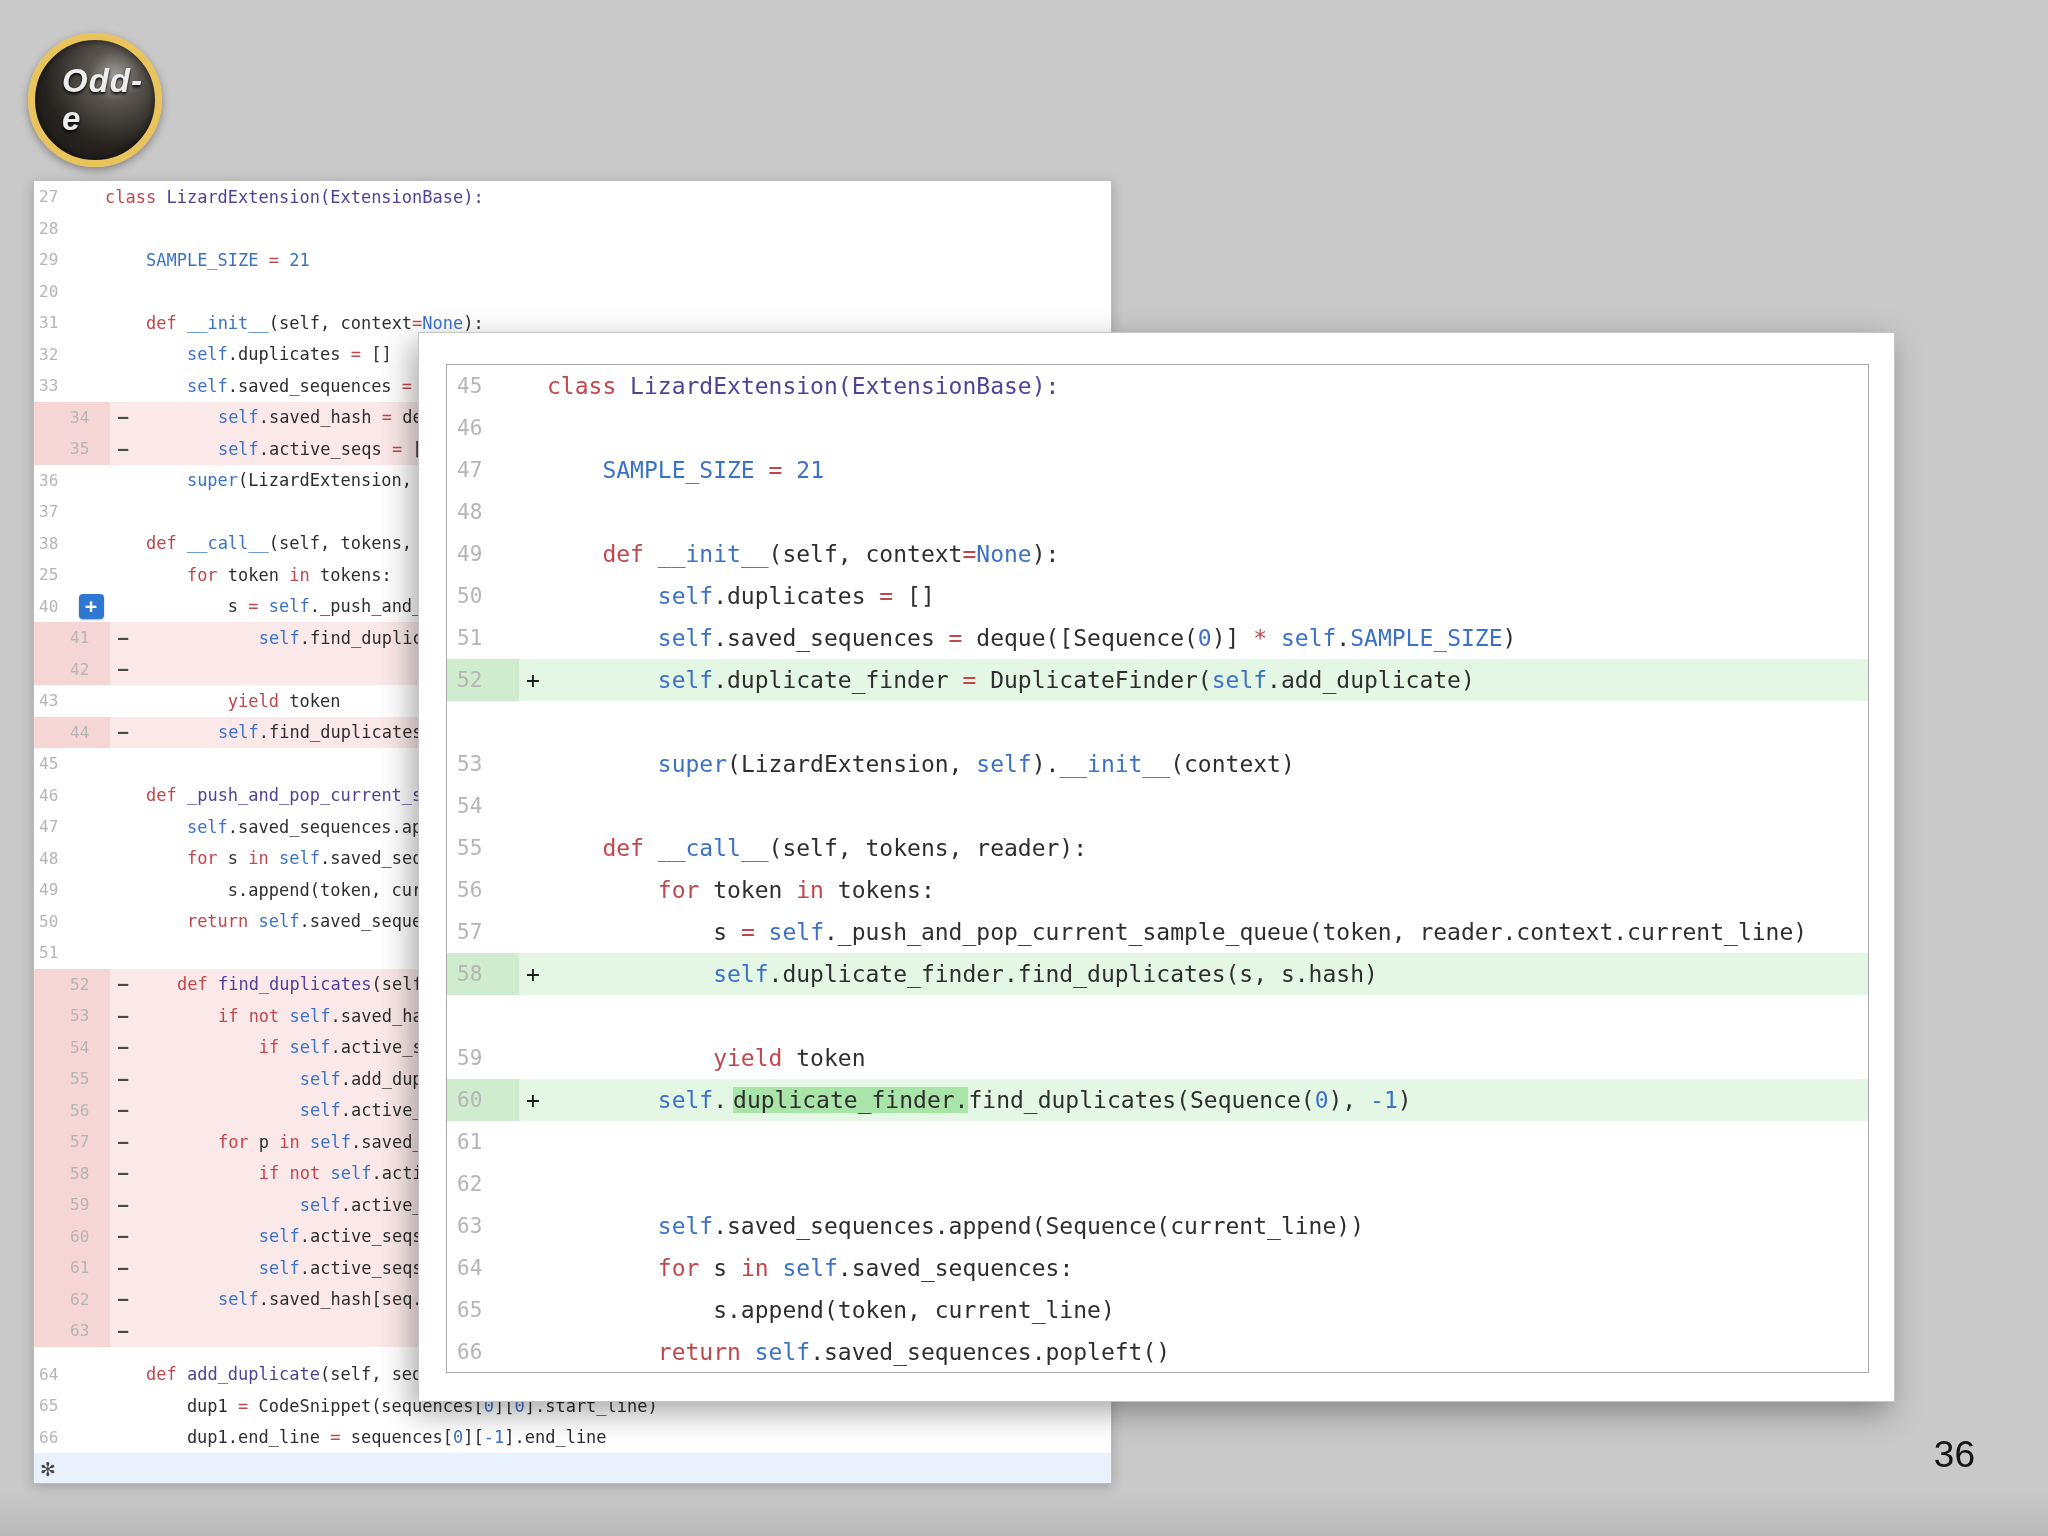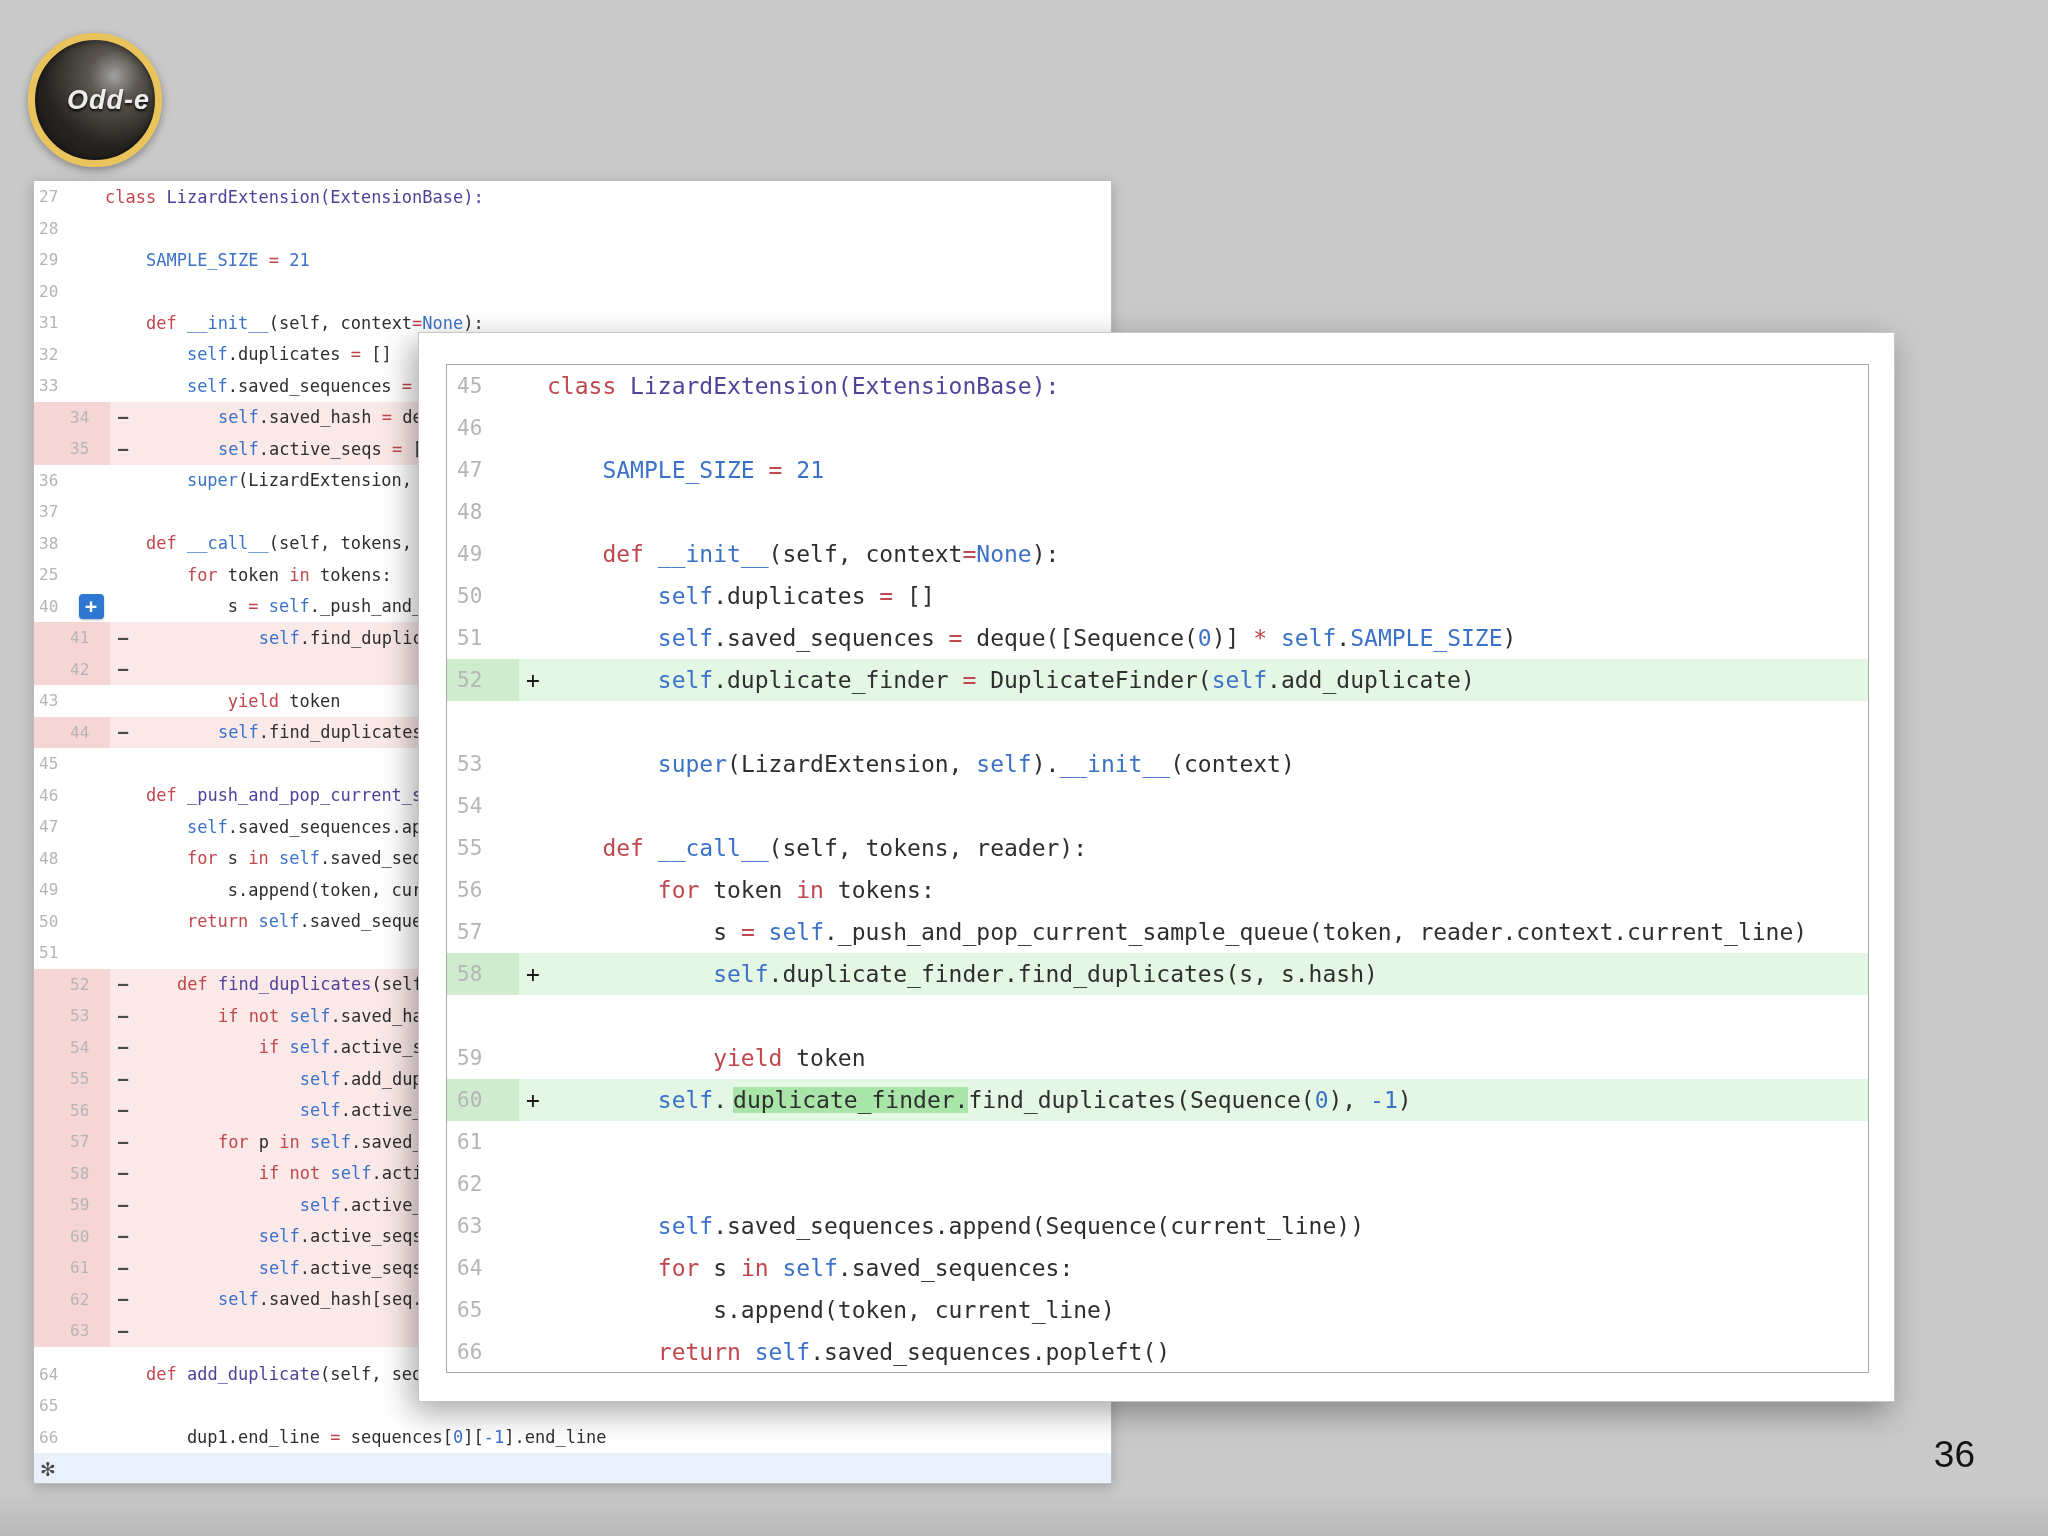--- a/index.html
+++ b/index.html
@@ -5,21 +5,21 @@
   html,body{margin:0;padding:0;background:#9a9a9a;}
   .slide{position:relative;width:2048px;height:1536px;background:var(--slide_bg,#c9c9c9);overflow:hidden;font-family:"DejaVu Sans Mono",monospace;}
   .slide::after{content:"";position:absolute;left:0;right:0;bottom:0;height:45px;background:linear-gradient(rgba(0,0,0,0),rgba(0,0,0,0.08));pointer-events:none;}
 
   
   .logo{position:absolute;left:28px;top:33px;width:120px;height:120px;border-radius:50%;
         border:7px solid #e9c35c;
         background:radial-gradient(circle at 66% 30%, #a0a0a0 0%, #5a554e 22%, #262320 60%, #1b1917 100%);
         box-shadow:0 3px 9px rgba(0,0,0,.35), inset 0 0 8px rgba(0,0,0,.6);
         display:flex;align-items:center;justify-content:center;}
-  .logo-text{color:#ededed;font-family:"Liberation Sans",sans-serif;font-size:27px;font-weight:600;font-style:italic;
+  .logo-text{color:#ededed;font-family:"Liberation Sans",sans-serif;font-size:33px;font-weight:600;font-style:italic;
              letter-spacing:1px;text-shadow:0 2px 3px rgba(0,0,0,.9);margin-left:27px;}
 
   
   .win{position:absolute;background:#ffffff;}
   .bgwin{left:33px;top:180px;width:1077px;height:1302px;border:1px solid #bdbdbd;box-shadow:0 3px 12px rgba(0,0,0,.2);overflow:hidden;}
   .fgwin{left:418px;top:332px;width:1475px;height:1068px;border:1px solid #c6c6c6;box-shadow:-6px 10px 30px rgba(0,0,0,.35);overflow:hidden;}
   .panel{position:absolute;left:27px;top:31px;right:25px;bottom:28px;border:1px solid #a8a8a8;overflow:hidden;background:#fff;}
   .rows{position:absolute;left:0;top:0;right:0;}
 
   
@@ -97,21 +97,21 @@
         <div class="row del"><span class="ln">56</span><span class="mk">–</span><span class="code"><span class="c-p">                </span><span class="c-b">self</span><span class="c-p">.active_seqs </span><span class="c-r">=</span><span class="c-p"> []</span></span></div>
         <div class="row del"><span class="ln">57</span><span class="mk">–</span><span class="code"><span class="c-p">        </span><span class="c-r">for</span><span class="c-p"> p </span><span class="c-r">in</span><span class="c-p"> </span><span class="c-b">self</span><span class="c-p">.saved_hash[seq_hash]:</span></span></div>
         <div class="row del"><span class="ln">58</span><span class="mk">–</span><span class="code"><span class="c-p">            </span><span class="c-r">if</span><span class="c-p"> </span><span class="c-r">not</span><span class="c-p"> </span><span class="c-b">self</span><span class="c-p">.active_seqs:</span></span></div>
         <div class="row del"><span class="ln">59</span><span class="mk">–</span><span class="code"><span class="c-p">                </span><span class="c-b">self</span><span class="c-p">.active_seqs.append(p)</span></span></div>
         <div class="row del"><span class="ln">60</span><span class="mk">–</span><span class="code"><span class="c-p">            </span><span class="c-b">self</span><span class="c-p">.active_seqs[</span><span class="c-b">0</span><span class="c-p">].append(seq)</span></span></div>
         <div class="row del"><span class="ln">61</span><span class="mk">–</span><span class="code"><span class="c-p">            </span><span class="c-b">self</span><span class="c-p">.active_seqs[</span><span class="c-b">1</span><span class="c-p">].append(seq)</span></span></div>
         <div class="row del"><span class="ln">62</span><span class="mk">–</span><span class="code"><span class="c-p">        </span><span class="c-b">self</span><span class="c-p">.saved_hash[seq.hash].append(seq)</span></span></div>
         <div class="row del"><span class="ln">63</span><span class="mk">–</span><span class="code"></span></div>
         <div class="row gap" style="height: 12px;"></div>
         <div class="row"><span class="ln">64</span><span class="mk"></span><span class="code"><span class="c-p">    </span><span class="c-r">def</span><span class="c-p"> </span><span class="c-v">add_duplicate</span><span class="c-p">(self, sequences):</span></span></div>
-        <div class="row"><span class="ln">65</span><span class="mk"></span></div>
+        <div class="row"><span class="ln">65</span><span class="mk"></span><span class="code"><span class="c-p">        dup1 </span><span class="c-r">=</span><span class="c-p"> CodeSnippet(sequences[</span><span class="c-b">0</span><span class="c-p">][</span><span class="c-b">0</span><span class="c-p">].start_line)</span></span></div>
         <div class="row"><span class="ln">66</span><span class="mk"></span><span class="code"><span class="c-p">        dup1.end_line </span><span class="c-r">=</span><span class="c-p"> sequences[</span><span class="c-b">0</span><span class="c-p">][</span><span class="c-b">-1</span><span class="c-p">].end_line</span></span></div>
       </div>
     <div class="bg-footer">
       <span class="gear">✻</span>
     </div>
   </div>
 
   <div class="win fgwin">
     <div class="panel">
       <div class="rows" id="fg-rows">

